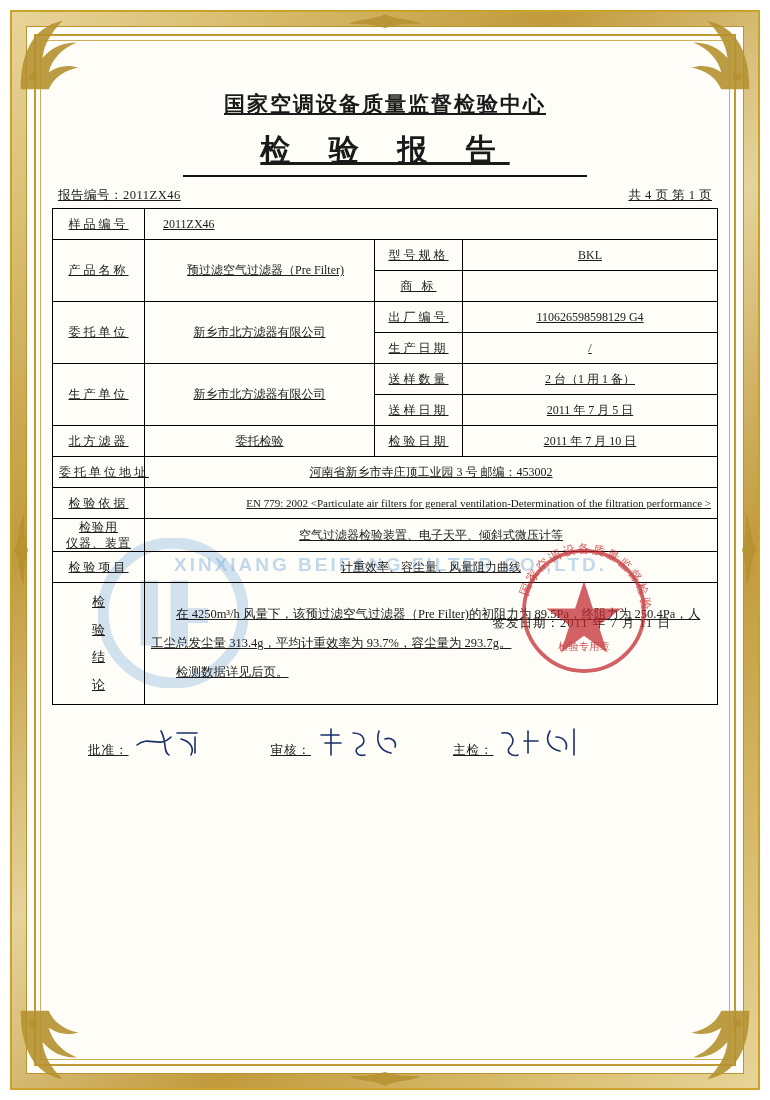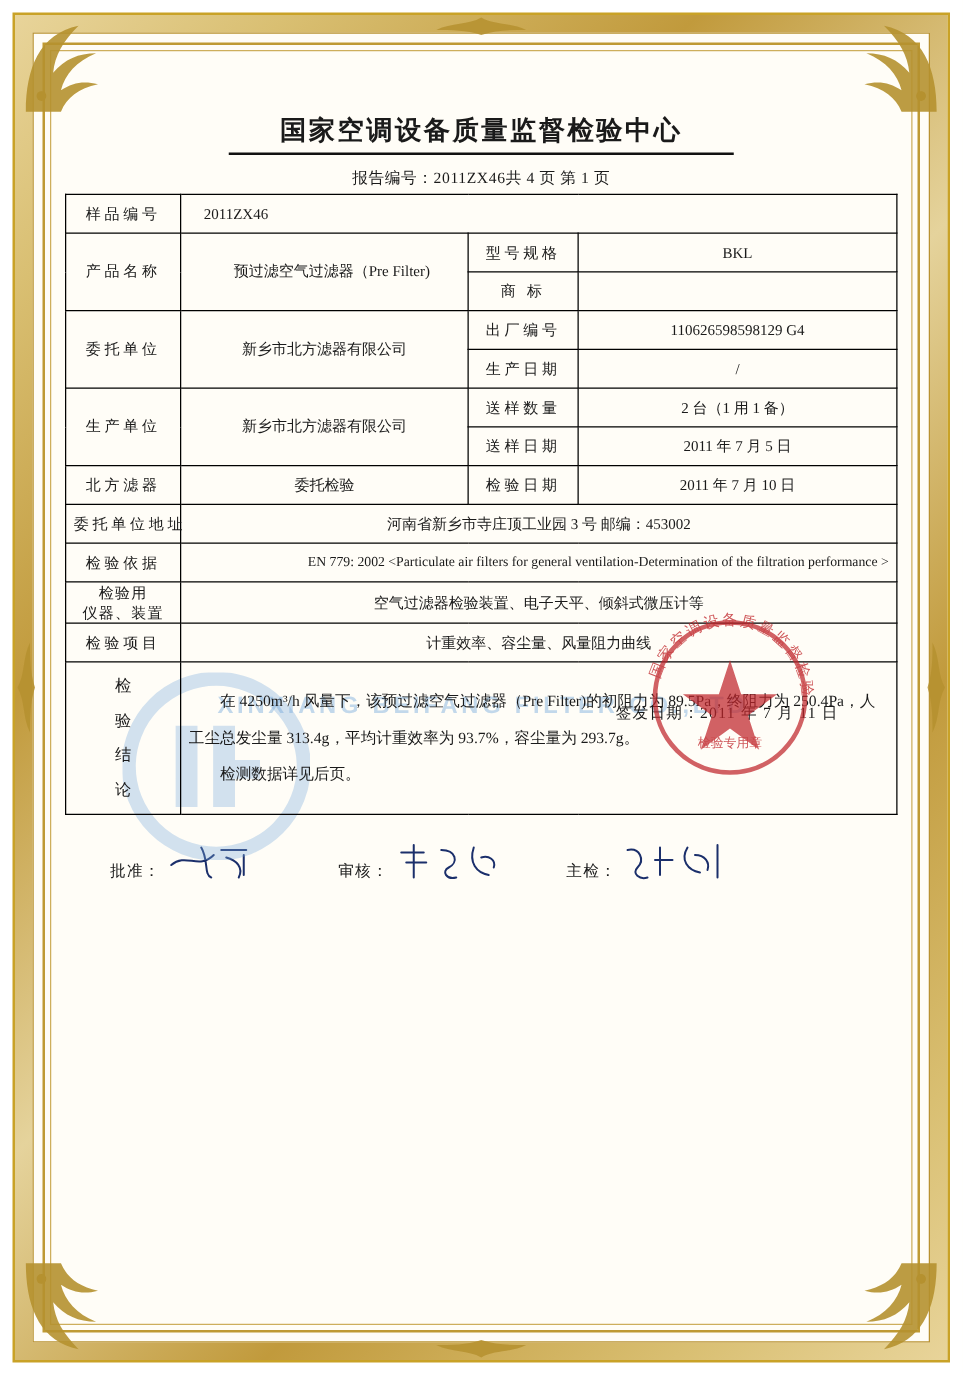--- a/index.html
+++ b/index.html
@@ -73,20 +73,21 @@
   .edge-orn.right  { right: 12px; top: 50%; transform: translateY(-50%) scaleX(-1); }
   .edge-orn svg { display: block; }
 
   
   .content {
     position: absolute;
     left: 52px;
     top: 52px;
     right: 52px;
     bottom: 52px;
+    text-decoration: underline;
   }
 
   .doc-title {
     text-align: center;
     font-size: 21px;
     font-weight: bold;
     letter-spacing: 2px;
     margin-top: 38px;
     font-family: "DejaVu Serif", "Liberation Serif", serif;
   }
@@ -100,21 +101,21 @@
   }
   .title-rule {
     width: 404px;
     height: 2px;
     background: #111;
     margin: 4px auto 0 auto;
   }
 
   .meta-row {
     display: flex;
-    justify-content: center;
+    justify-content: space-between;
     align-items: flex-end;
     font-size: 12.5px;
     margin: 10px 6px 4px 6px;
   }
   .meta-left { letter-spacing: 0.5px; }
   .meta-right { letter-spacing: 0.5px; }
 
   table.main {
     width: 100%;
     border-collapse: collapse;
@@ -296,20 +297,21 @@
   </div>
   <div class="edge-orn right">
     <svg width="18" height="120" viewBox="0 0 18 120">
         <path d="M2 60 C8 50 6 36 12 24 C12 36 12 48 16 60 C12 72 12 84 12 96 C6 84 8 70 2 60 Z" fill="currentColor" opacity="0.85"></path>
       </svg>
   </div>
 
   <div class="content">
 
     <div class="doc-title">国家空调设备质量监督检验中心</div>
+    <div class="doc-subtitle">检 验 报 告</div>
     <div class="title-rule"></div>
 
     <div class="meta-row">
       <div class="meta-left">
         <span>报告编号：</span><span>2011ZX46</span>
       </div>
       <div class="meta-right">共 4 页  第 1 页</div>
     </div>
 
     <div class="watermark">

